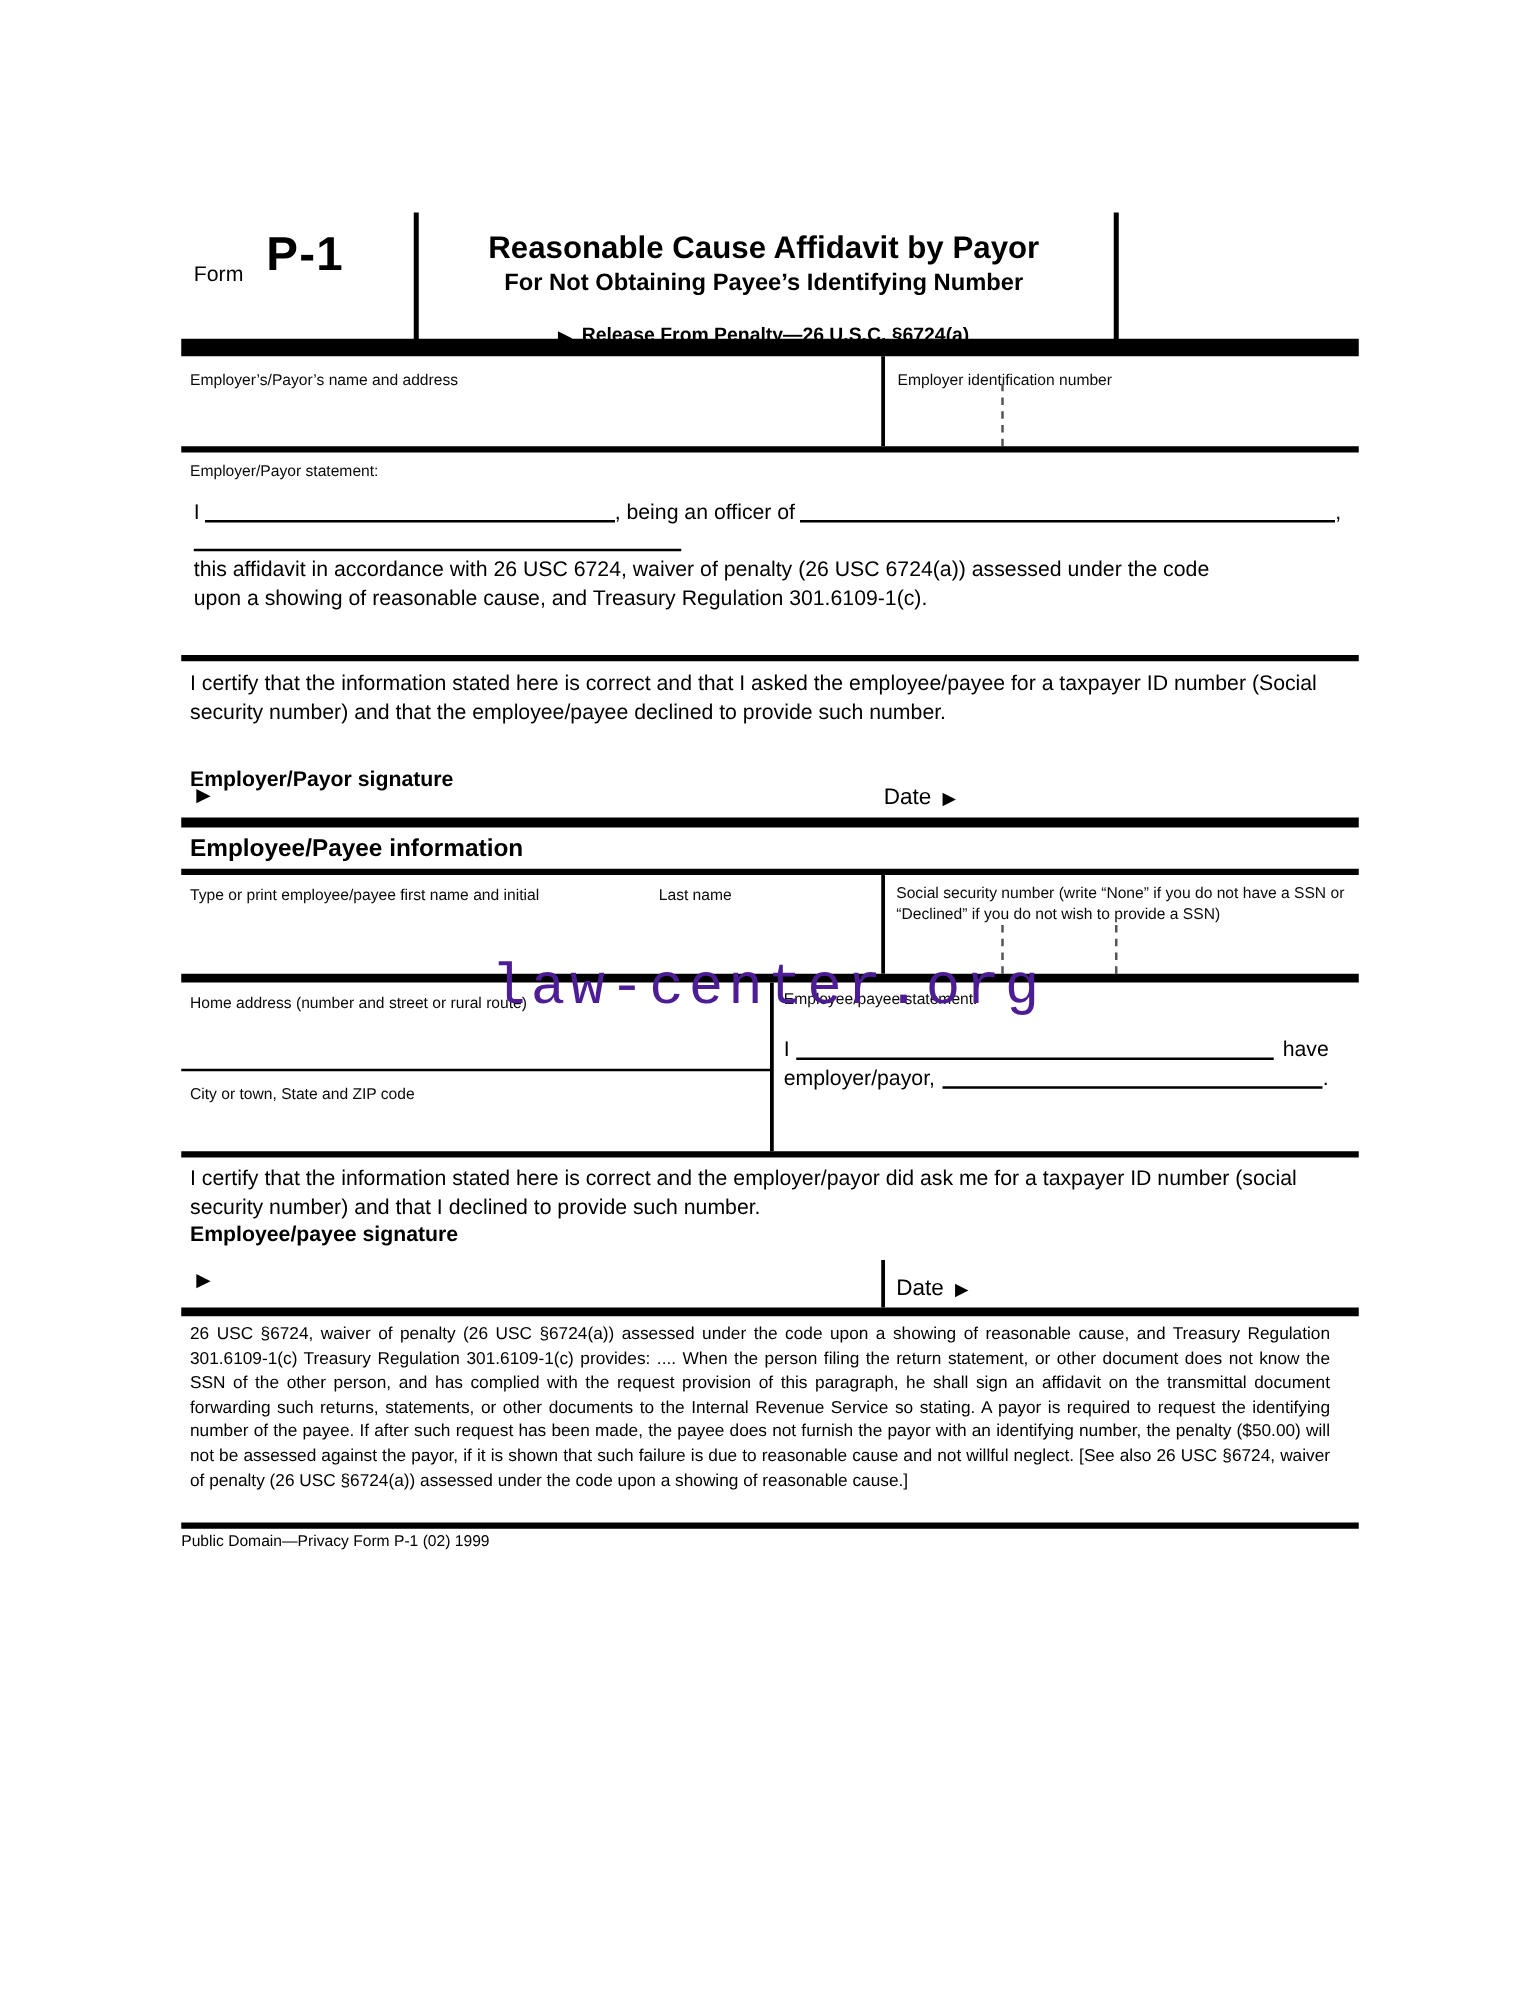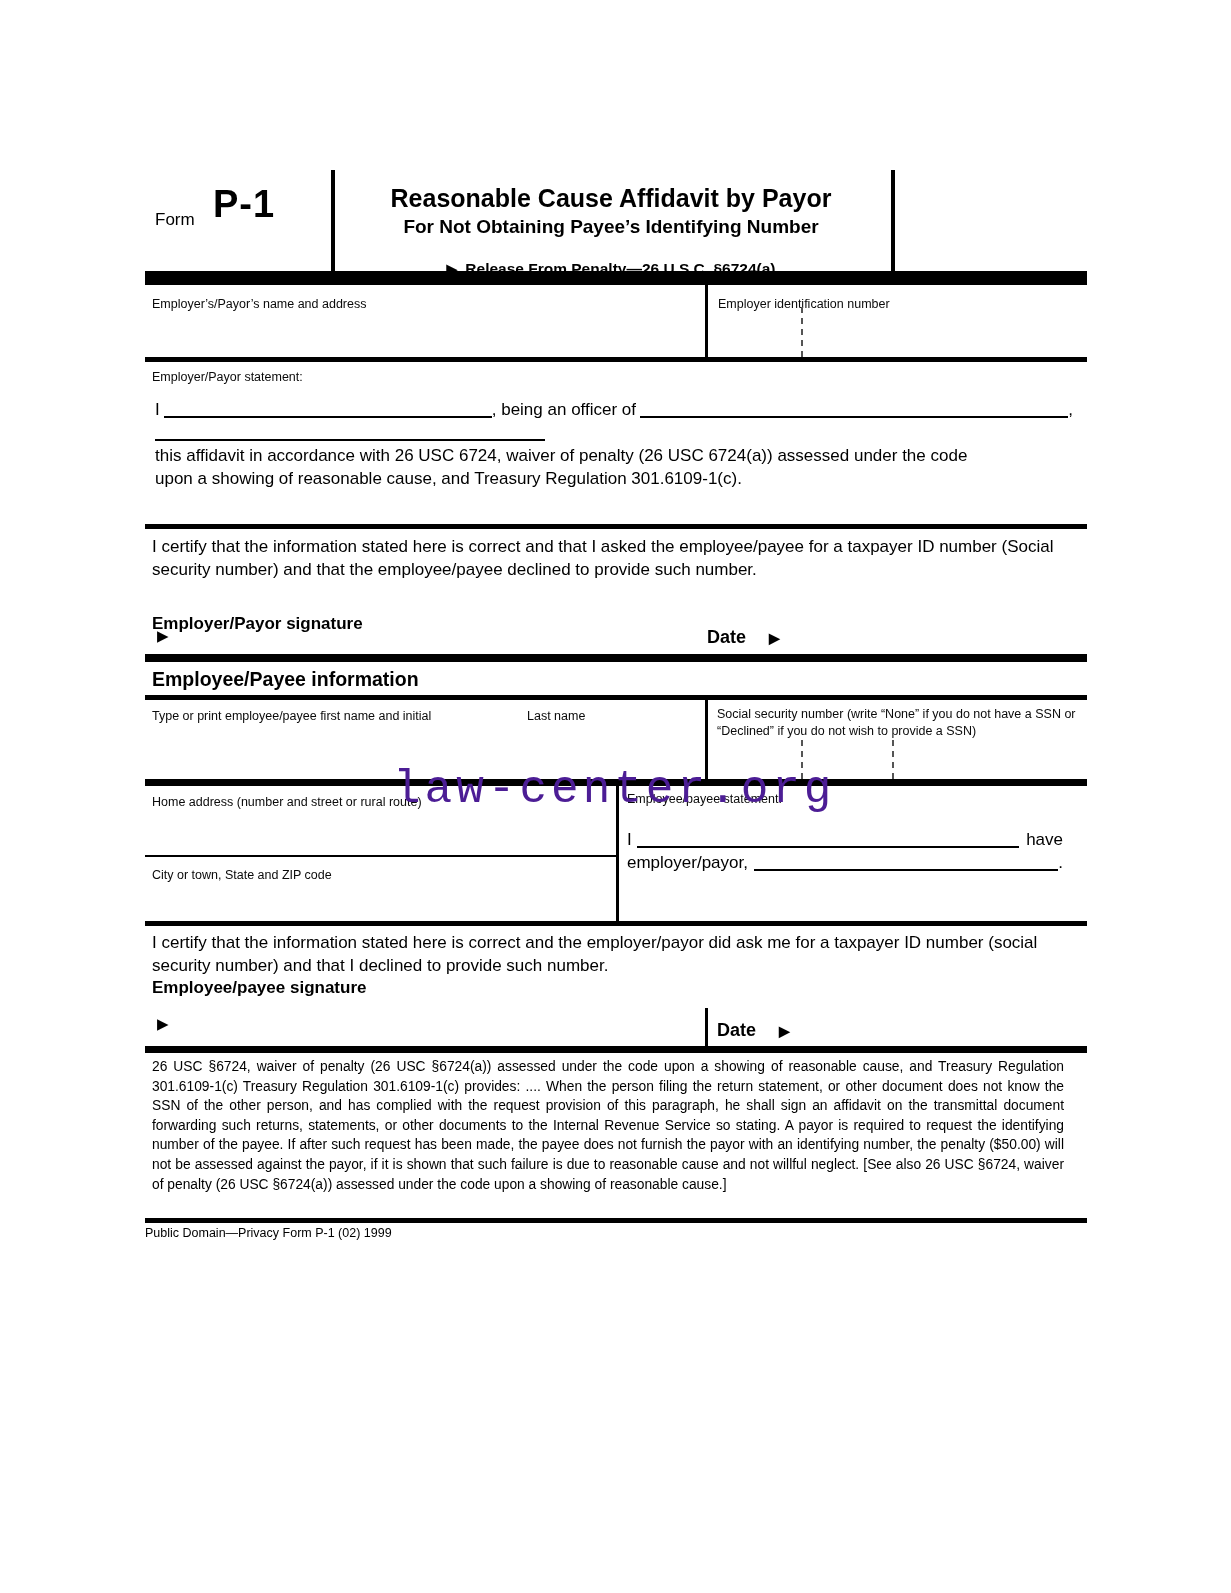--- a/index.html
+++ b/index.html
@@ -13,21 +13,21 @@
   .vline { position:absolute; background:#000; }
   .vdash { position:absolute; width:0; border-left:2px dashed #555; }
   .lbl { position:absolute; font-size:12.5px; line-height:16.5px; color:#0a0a0a; }
   .body17 { font-size:17px; line-height:23px; }
   .bold { font-weight:bold; }
   .fill-line { display:flex; align-items:flex-end; }
   .blank { border-bottom:2px solid #000; height:16px; align-self:flex-end; margin-bottom:3px; }
   .justify-last { text-align:justify; text-align-last:justify; }
   .justify { text-align:justify; }
   .arrow { font-size:15px; }
-  .date-row { display:flex; align-items:baseline; gap:23px; font-weight:bold; font-size:18px; }
+  .date-row { display:flex; align-items:baseline; gap:9px; font-weight:normal; font-size:18px; }
   .date-row .arrow { font-size:14px; }
   .field { position:absolute;  }
   .watermark {
     position:absolute; font-family:"Liberation Mono", monospace;
     font-size:46px; letter-spacing:4px; color:#4c1d95; z-index:6; white-space:nowrap;
   }
   .header-center { position:absolute; text-align:center; }
   .title { font-size:25px; font-weight:bold; line-height:28px; }
   .subtitle { font-size:19px; font-weight:bold; line-height:22px; margin-top:4px; }
   .release { font-size:15.5px; font-weight:bold; margin-top:22px; display:flex; justify-content:center; align-items:center; gap:8px; }

